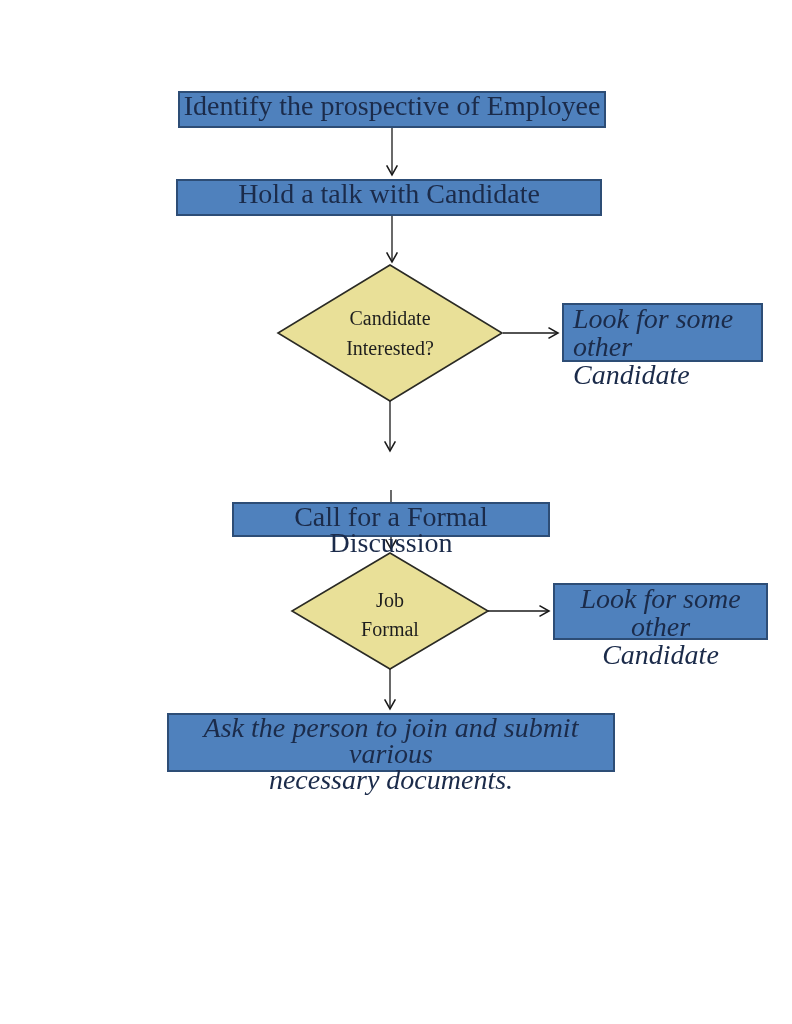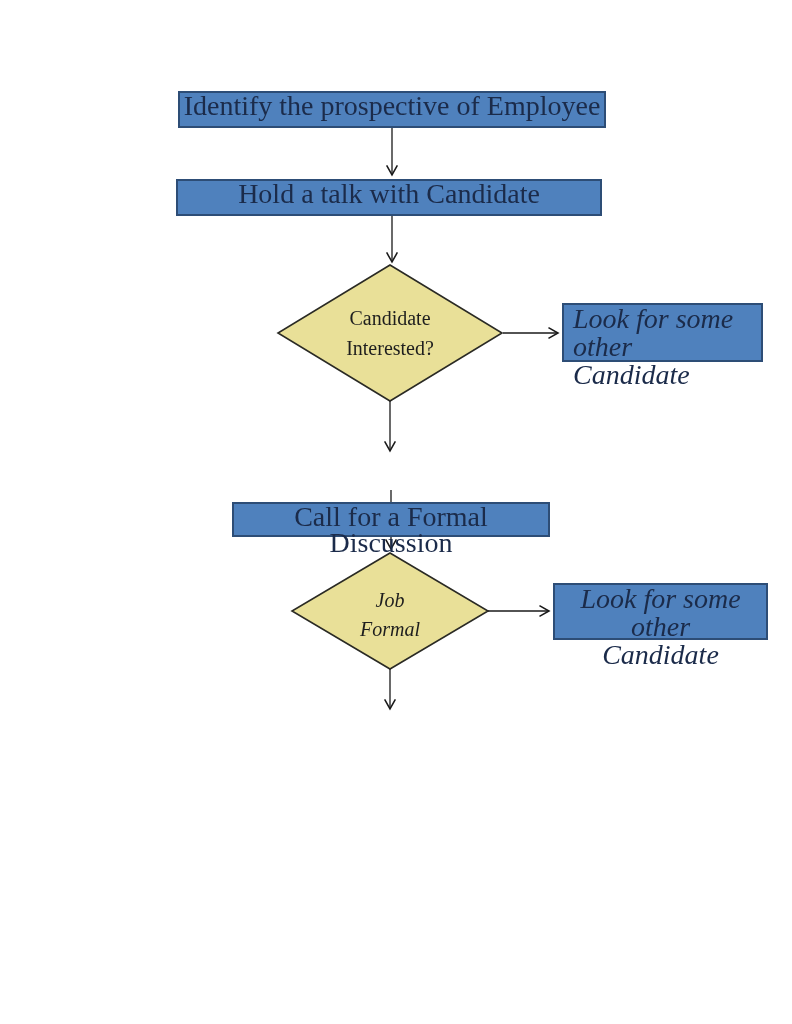--- a/index.html
+++ b/index.html
@@ -47,21 +47,21 @@
                  line-height: 28px; }
   .b-ask       { left: 167px; top: 713px; width: 448px; height: 59px;
                  line-height: 26px; }
   .diamond-text {
     position: absolute;
     color: #1e1e1e;
     font-size: 20px;
     text-align: center;
   }
   .d-interested { left: 278px; top: 303px; width: 224px; line-height: 30px; }
-  .d-joboffer   { left: 292px; top: 586px; width: 196px; line-height: 29px; font-style: italic; }
+  .d-joboffer   { left: 292px; top: 586px; width: 196px; line-height: 29px; }
 </style>
 </head>
 <body>
 
 <div class="canvas">
 
   <svg class="connectors" viewBox="0 0 792 1024" xmlns="http://www.w3.org/2000/svg">
     <defs>
       <marker id="arrowhead" viewBox="0 0 12 12" refX="10" refY="6" markerWidth="11" markerHeight="11" orient="auto-start-reverse">
         <path d="M2,1.5 L10,6 L2,10.5" fill="none" stroke="#1a1a1a" stroke-width="1.3"></path>
@@ -109,14 +109,20 @@
     <span style="display:block">Formal</span>
   </div>
 
   <div class="node b-look2">
     <span class="lines">
       <span>Look for some other</span>
       <span>Candidate</span>
     </span>
   </div>
 
+  <div class="node b-ask">
+    <span class="lines">
+      <span>Ask the person to join and submit various</span>
+      <span>necessary documents.</span>
+    </span>
+  </div>
 
 </div>
 
 </body></html>

